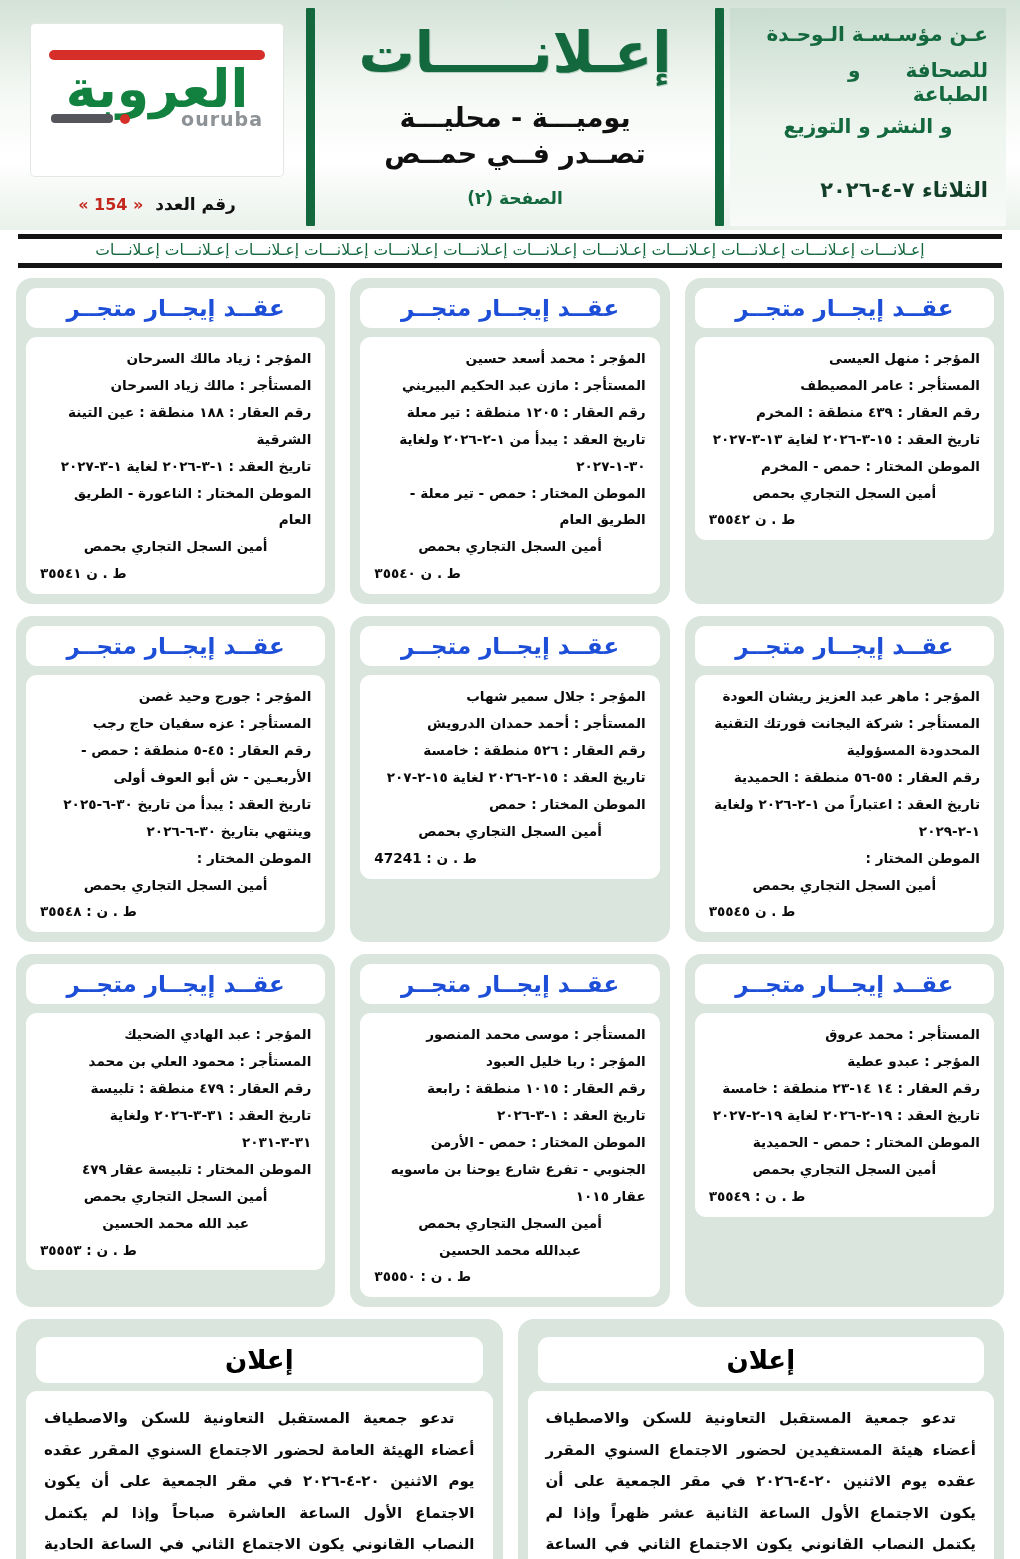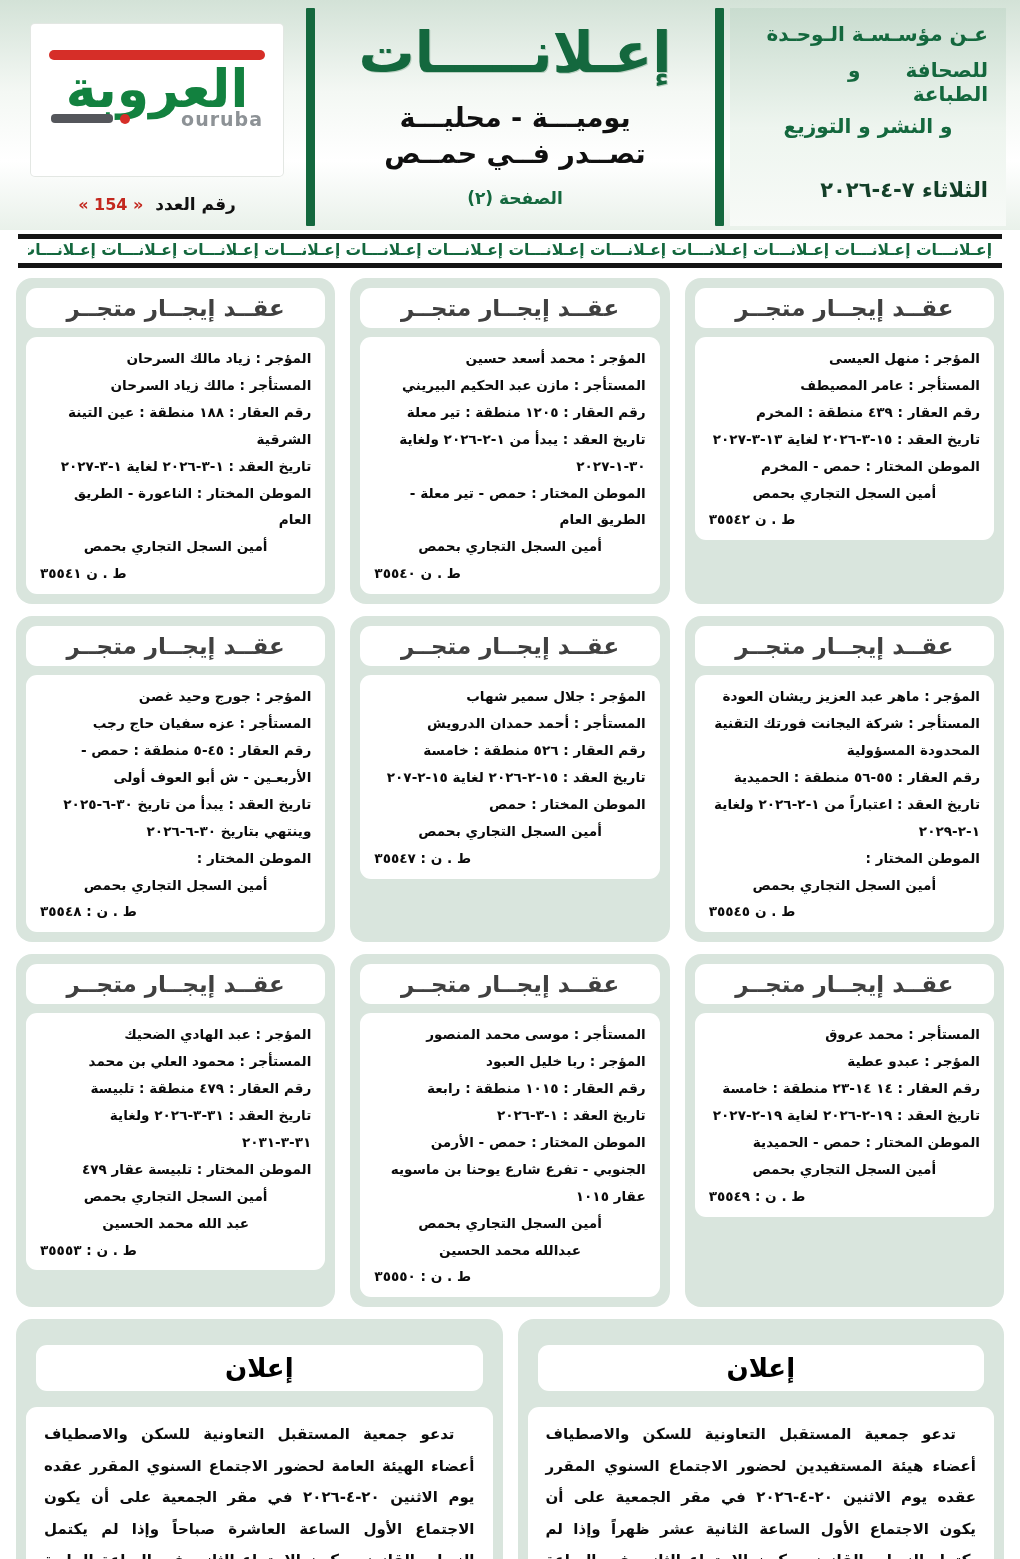--- a/index.html
+++ b/index.html
@@ -43,38 +43,38 @@
   .found-l1 { font-size:20px; text-align:right; }
   .found-l2 { font-size:20px; text-align:right; word-spacing:1.9em; margin-top:12px; }
   .found-l3 { font-size:20px; text-align:center; margin-top:8px; }
   .found-date { margin-top:auto; font-size:21px; color:#133f28; text-align:right; letter-spacing:1px; padding-bottom:12px; }
   
   .strip {
     border-top:5px solid #141414; border-bottom:5px solid #141414;
     padding: 2px 10px 4px; background:#fff;
   }
   .strip-top { margin: 4px 18px 10px; }
-  .strip-line1 { color:#14683e; font-weight:bold; font-size:15.5px; text-align:center; white-space:nowrap; overflow:hidden; }
+  .strip-line1 { color:#14683e; font-weight:normal; font-size:15.5px; text-align:center; white-space:nowrap; overflow:hidden; }
   .strip-line2 { color:#14683e; font-weight:bold; font-size:15.5px; text-align:left; }
   
   .grid3 { display:grid; grid-template-columns: repeat(3,1fr); gap: 12px 15px; padding: 0 16px; }
   .card { background:#d9e5dd; border-radius:16px; padding:10px; }
   .wbox { background:#fff; border-radius:11px; }
-  .card-title { text-align:center; font-weight:bold; font-size:23px; color:#404040; padding:7px 4px; }
+  .card-title { text-align:center; font-weight:bold; font-size:23px; color:#1d4ed8; padding:7px 4px; }
   .card-body {
     margin-top:9px; padding:8px 14px 7px; min-height:160px;
     font-size:13.6px; font-weight:bold; color:#0b0b0b; line-height:1.98;
     display:flex; flex-direction:column;
   }
   .ln { text-align:right; }
   .ctr { text-align:center; }
   .ph { text-align:left; margin-top:auto; }
   
   .grid2 { display:grid; grid-template-columns: repeat(2,1fr); gap: 12px 15px; padding: 0 16px; margin-top:12px; }
-  .notice-title { text-align:center; font-weight:bold; font-size:26px; color:#000; padding:8px 4px; margin:16px 10px; }
+  .notice-title { text-align:center; font-weight:bold; font-size:26px; color:#000; padding:8px 4px; margin:8px 10px; }
   .notice-body {
     margin-top:8px; padding:12px 18px 8px; min-height:178px;
     font-size:15px; font-weight:bold; color:#0b0b0b; line-height:2.1;
     display:flex; flex-direction:column;
   }
   .just { text-align:justify; text-align-last:right; text-indent:20px; }
 </style>
 </head>
 <body>
 
@@ -172,21 +172,21 @@
 
   <div class="card">
     <div class="wbox card-title">عقــد إيجــار متجــر</div>
     <div class="wbox card-body">
       <div class="ln">المؤجر : جلال سمير شهاب</div>
       <div class="ln">المستأجر : أحمد حمدان الدرويش</div>
       <div class="ln">رقم العقار : ٥٢٦ منطقة : خامسة</div>
       <div class="ln">تاريخ العقد : ١٥-٢-٢٠٢٦ لغاية ١٥-٢-٢٠٧</div>
       <div class="ln">الموطن المختار : حمص</div>
       <div class="ctr">أمين السجل التجاري بحمص</div>
-      <div class="ph">ط . ن : ٣٥٥٤٧</div>
+      <div class="ph">ط . ن : 47241</div>
     </div>
   </div>
 
   <div class="card">
     <div class="wbox card-title">عقــد إيجــار متجــر</div>
     <div class="wbox card-body">
       <div class="ln">المؤجر : جورج وحيد غصن</div>
       <div class="ln">المستأجر : عزه سفيان حاج رجب</div>
       <div class="ln">رقم العقار : ٤٥-٥ منطقة : حمص - الأربعـين - ش أبو العوف أولى</div>
       <div class="ln">تاريخ العقد : يبدأ من تاريخ ٣٠-٦-٢٠٢٥ وينتهي بتاريخ ٣٠-٦-٢٠٢٦</div>

